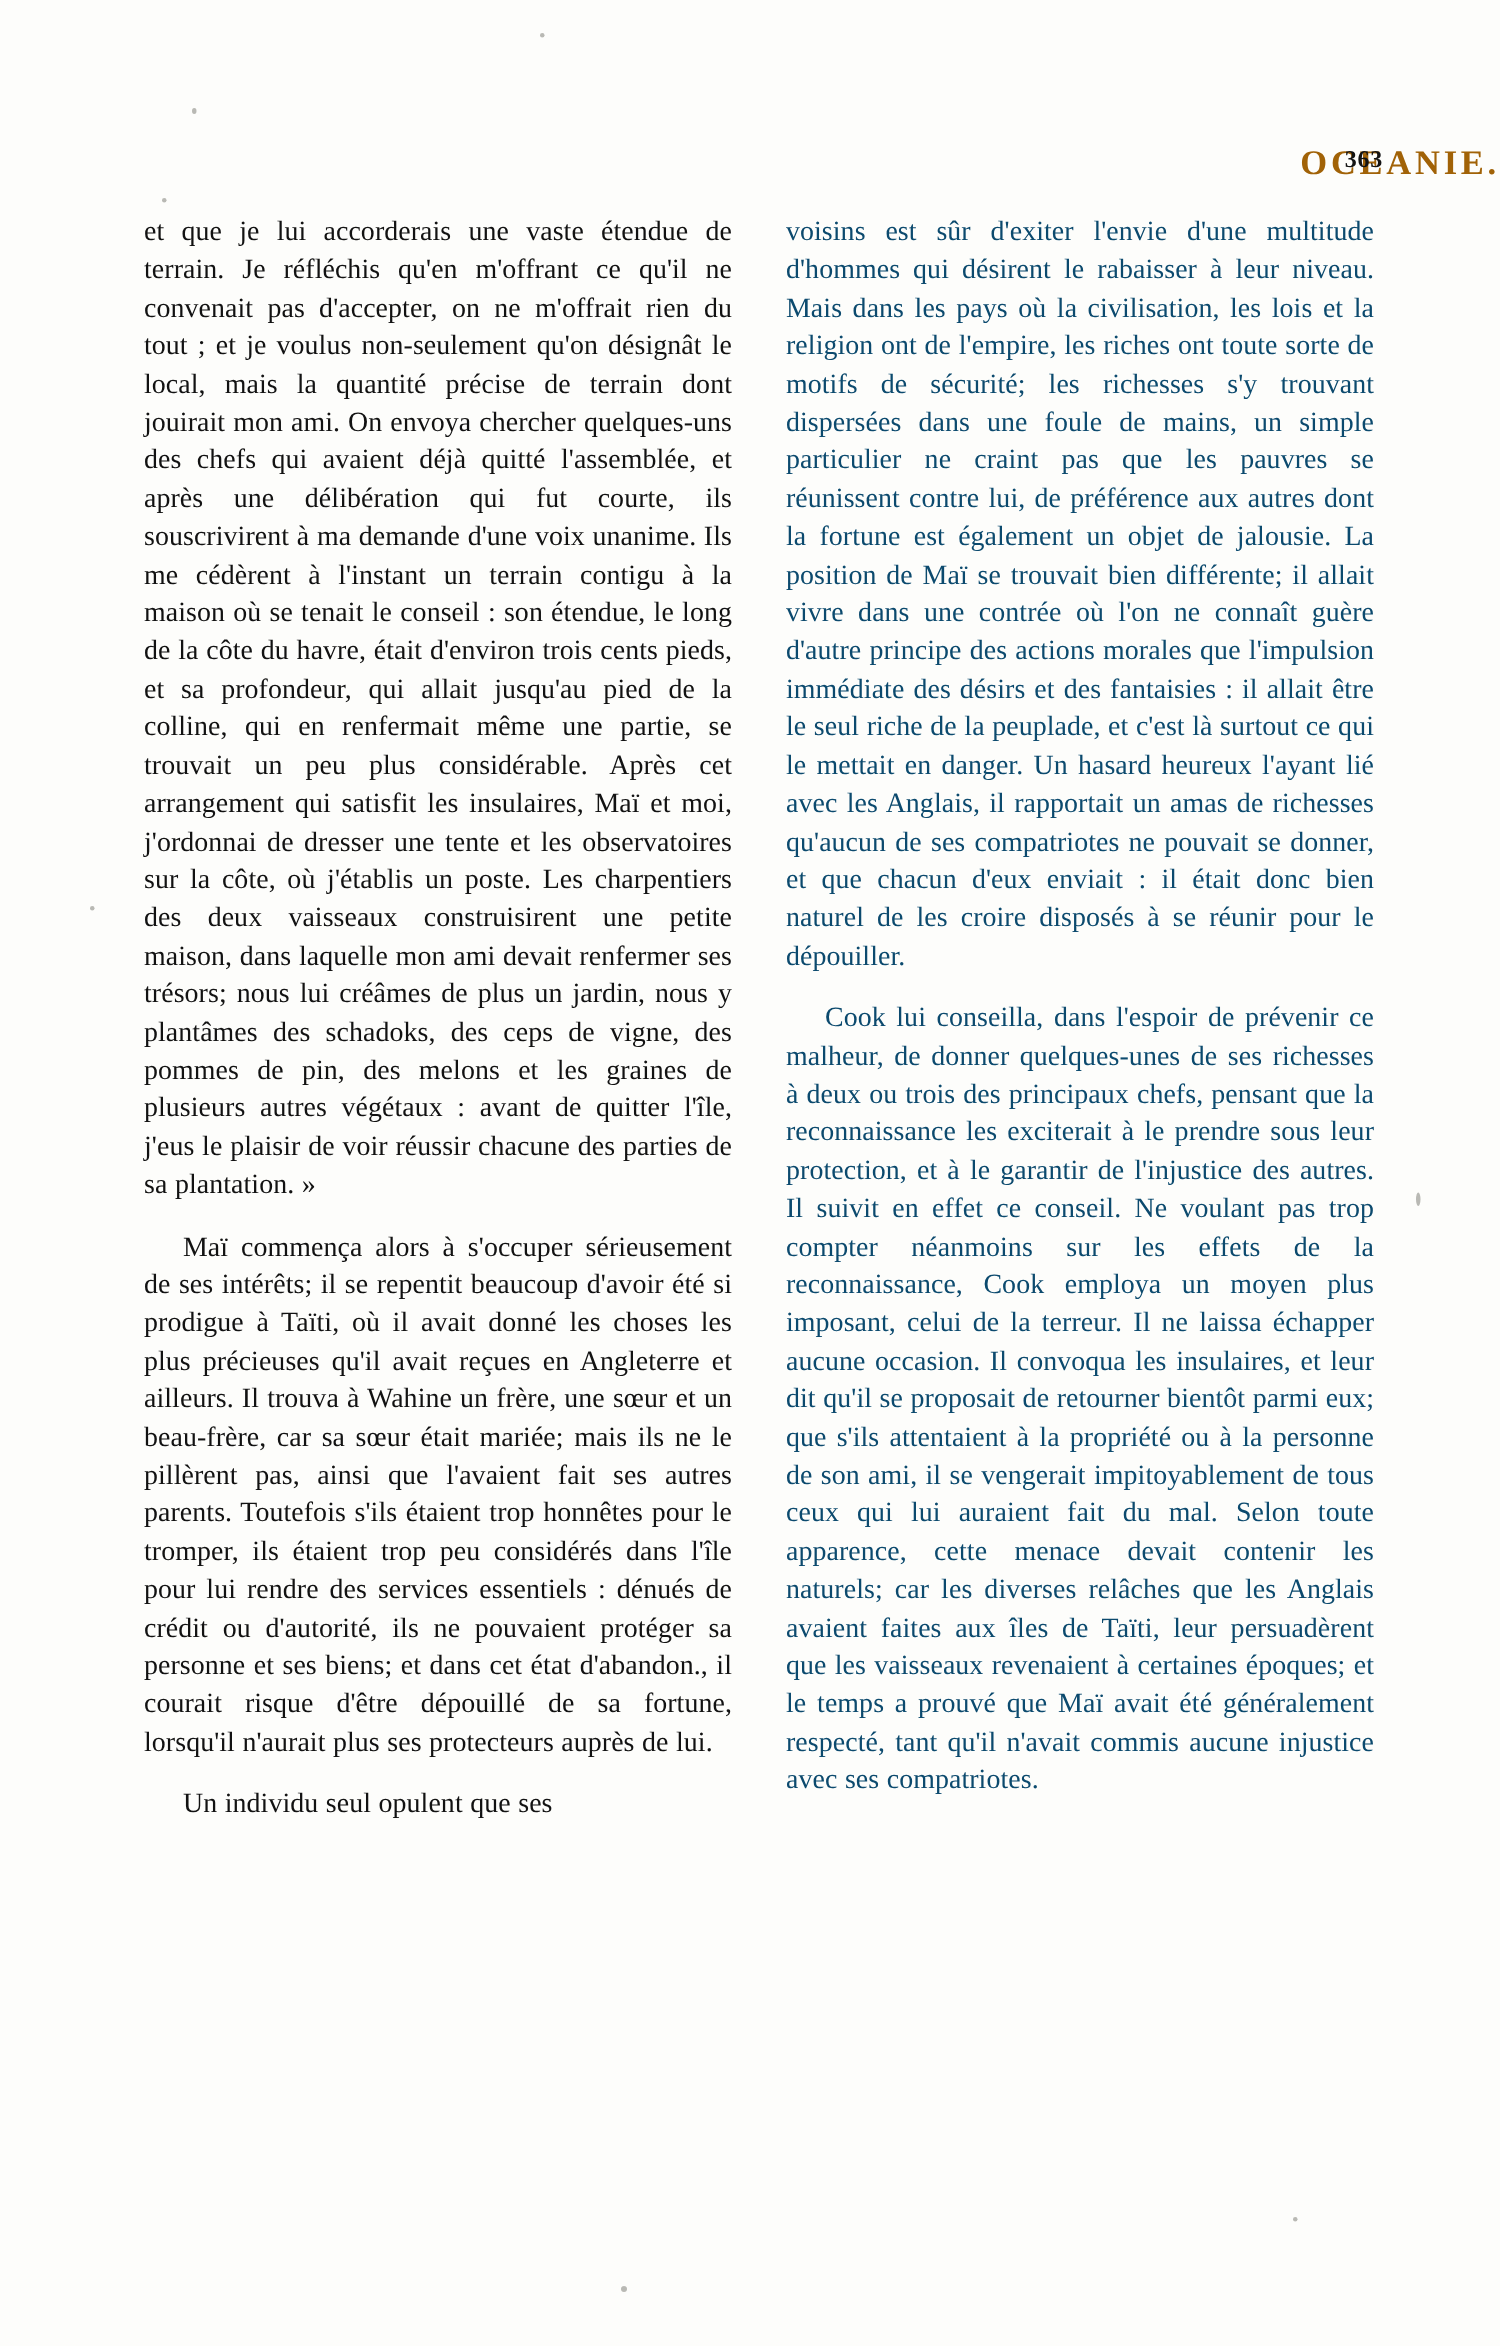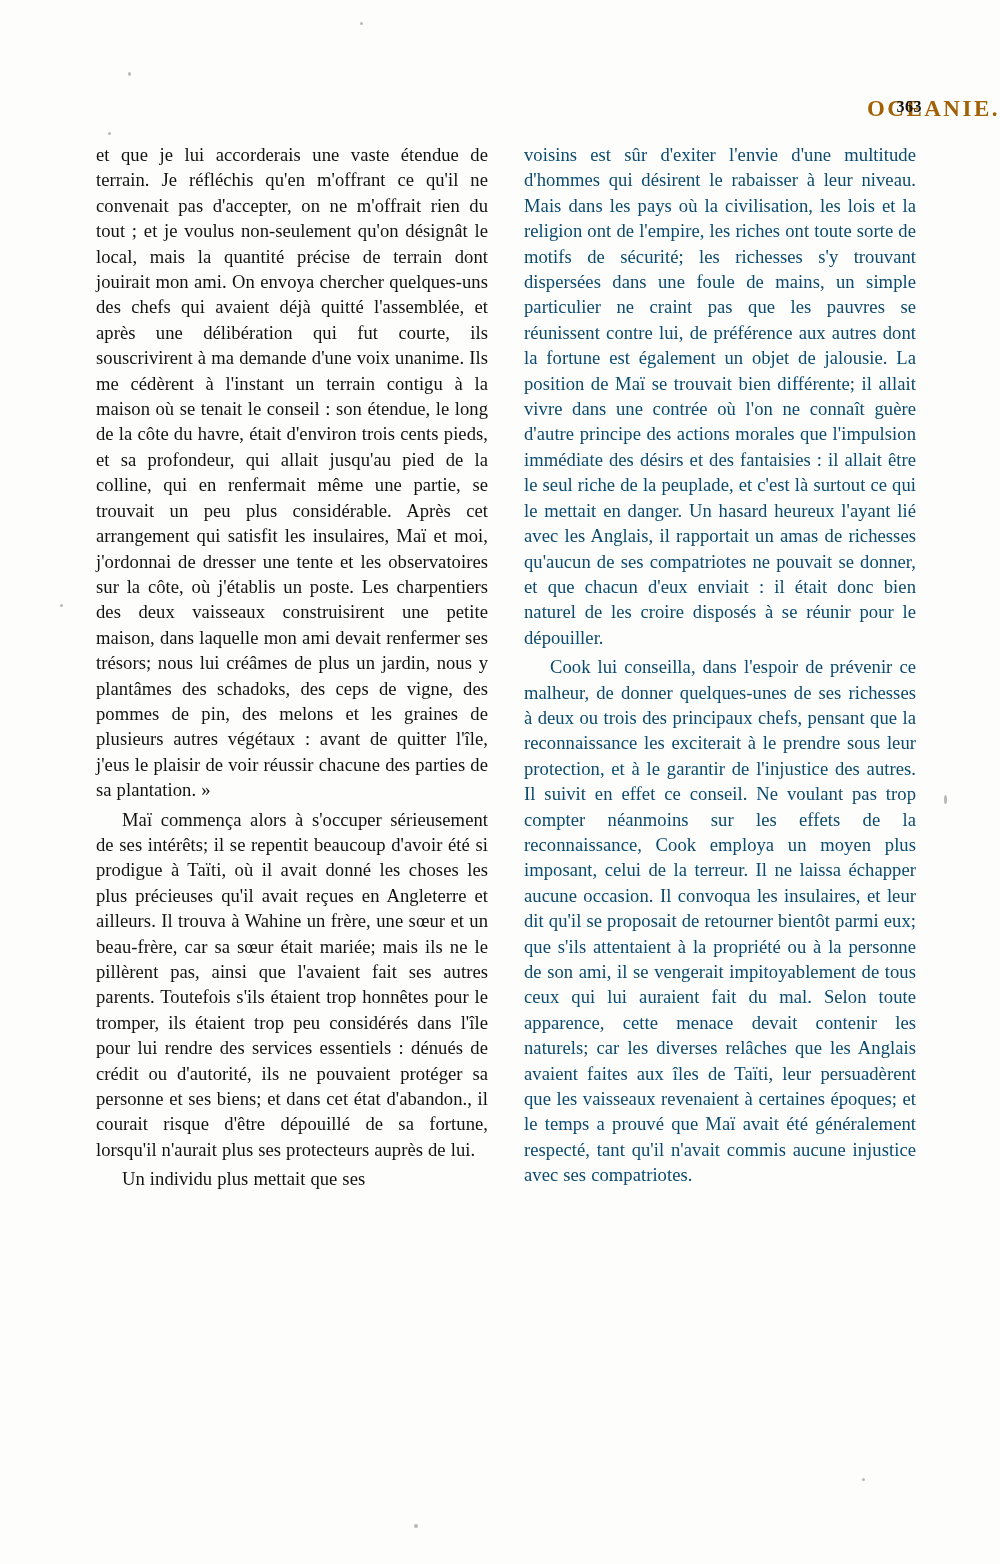--- a/index.html
+++ b/index.html
@@ -71,21 +71,21 @@
     margin: 0;
     font-size: 18.6px;
     line-height: 25.4px;
     text-align: justify;
     text-justify: inter-word;
     color: #101010;
     hyphens: manual;
     word-spacing: 0.3px;
   }
   .col p + p {
-    margin-top: 4px;
+    margin-top: 16px;
   }
   .indent {
     text-indent: 26px;
   }
   .col p.tight {
     letter-spacing: 0.05px;
   }
   
   .col.left p { color: #121212; }
   .col.right p { color: #0c4a6e; }
@@ -105,21 +105,21 @@
 
   <div class="header">
     <div class="header-title">OCEANIE.</div>
     <div class="header-folio">363</div>
   </div>
 
   <div class="columns">
     <div class="col left">
       <p class="tight">et que je lui accorderais une vaste étendue de terrain. Je réfléchis qu'en m'offrant ce qu'il ne convenait pas d'accepter, on ne m'offrait rien du tout ; et je voulus non-seulement qu'on désignât le local, mais la quantité précise de terrain dont jouirait mon ami. On envoya chercher quelques-uns des chefs qui avaient déjà quitté l'assemblée, et après une délibération qui fut courte, ils souscrivirent à ma demande d'une voix unanime. Ils me cédèrent à l'instant un terrain contigu à la maison où se tenait le conseil : son étendue, le long de la côte du havre, était d'environ trois cents pieds, et sa profondeur, qui allait jusqu'au pied de la colline, qui en renfermait même une partie, se trouvait un peu plus considérable. Après cet arrangement qui satisfit les insulaires, Maï et moi, j'ordonnai de dresser une tente et les observatoires sur la côte, où j'établis un poste. Les charpentiers des deux vaisseaux construisirent une petite maison, dans laquelle mon ami devait renfermer ses trésors; nous lui créâmes de plus un jardin, nous y plantâmes des schadoks, des ceps de vigne, des pommes de pin, des melons et les graines de plusieurs autres végétaux : avant de quitter l'île, j'eus le plaisir de voir réussir chacune des parties de sa plantation. »</p>
       <p class="tight indent">Maï commença alors à s'occuper sérieusement de ses intérêts; il se repentit beaucoup d'avoir été si prodigue à Taïti, où il avait donné les choses les plus précieuses qu'il avait reçues en Angleterre et ailleurs. Il trouva à Wahine un frère, une sœur et un beau-frère, car sa sœur était mariée; mais ils ne le pillèrent pas, ainsi que l'avaient fait ses autres parents. Toutefois s'ils étaient trop honnêtes pour le tromper, ils étaient trop peu considérés dans l'île pour lui rendre des services essentiels : dénués de crédit ou d'autorité, ils ne pouvaient protéger sa personne et ses biens; et dans cet état d'abandon., il courait risque d'être dépouillé de sa fortune, lorsqu'il n'aurait plus ses protecteurs auprès de lui.</p>
-      <p class="tight indent">Un individu plus mettait que ses</p>
+      <p class="tight indent">Un individu seul opulent que ses</p>
     </div>
     <div class="col right">
       <p class="tight">voisins est sûr d'exiter l'envie d'une multitude d'hommes qui désirent le rabaisser à leur niveau. Mais dans les pays où la civilisation, les lois et la religion ont de l'empire, les riches ont toute sorte de motifs de sécurité; les richesses s'y trouvant dispersées dans une foule de mains, un simple particulier ne craint pas que les pauvres se réunissent contre lui, de préférence aux autres dont la fortune est également un objet de jalousie. La position de Maï se trouvait bien différente; il allait vivre dans une contrée où l'on ne connaît guère d'autre principe des actions morales que l'impulsion immédiate des désirs et des fantaisies : il allait être le seul riche de la peuplade, et c'est là surtout ce qui le mettait en danger. Un hasard heureux l'ayant lié avec les Anglais, il rapportait un amas de richesses qu'aucun de ses compatriotes ne pouvait se donner, et que chacun d'eux enviait : il était donc bien naturel de les croire disposés à se réunir pour le dépouiller.</p>
       <p class="tight indent">Cook lui conseilla, dans l'espoir de prévenir ce malheur, de donner quelques-unes de ses richesses à deux ou trois des principaux chefs, pensant que la reconnaissance les exciterait à le prendre sous leur protection, et à le garantir de l'injustice des autres. Il suivit en effet ce conseil. Ne voulant pas trop compter néanmoins sur les effets de la reconnaissance, Cook employa un moyen plus imposant, celui de la terreur. Il ne laissa échapper aucune occasion. Il convoqua les insulaires, et leur dit qu'il se proposait de retourner bientôt parmi eux; que s'ils attentaient à la propriété ou à la personne de son ami, il se vengerait impitoyablement de tous ceux qui lui auraient fait du mal. Selon toute apparence, cette menace devait contenir les naturels; car les diverses relâches que les Anglais avaient faites aux îles de Taïti, leur persuadèrent que les vaisseaux revenaient à certaines époques; et le temps a prouvé que Maï avait été généralement respecté, tant qu'il n'avait commis aucune injustice avec ses compatriotes.</p>
     </div>
   </div>
 
 </div>
 
 </body></html>

